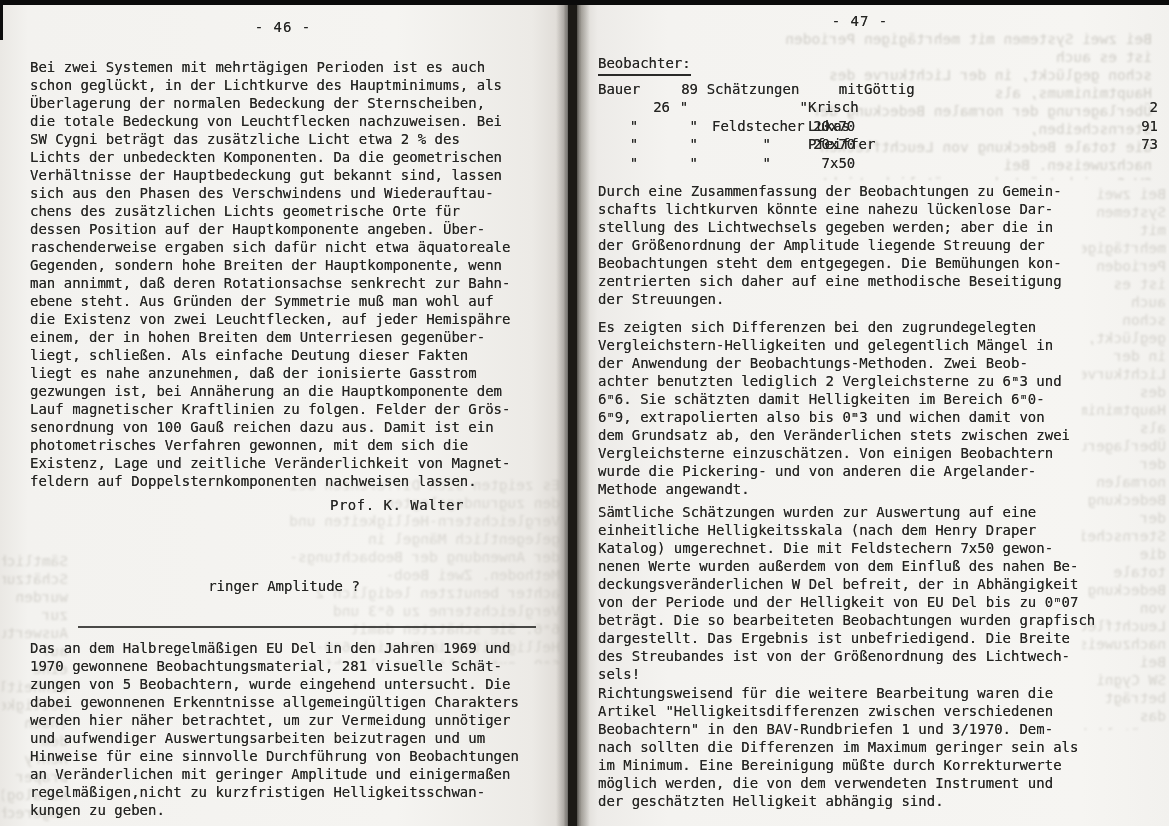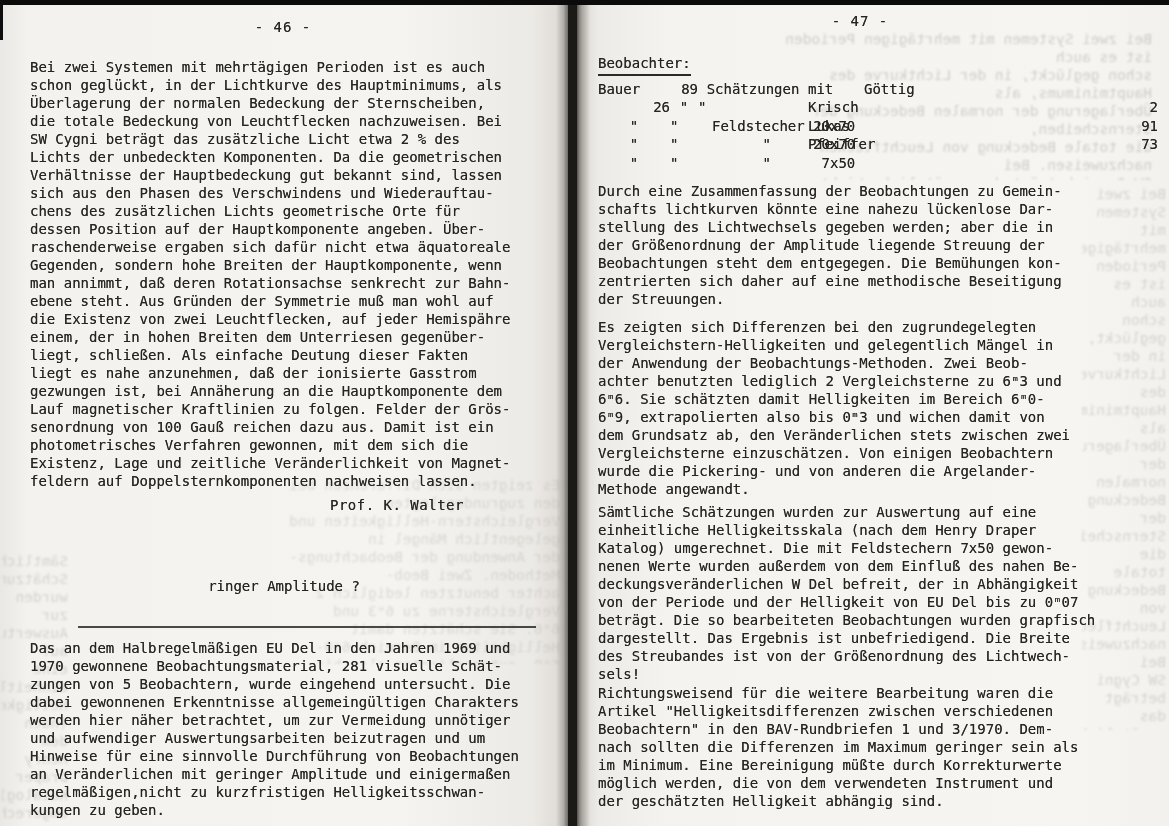--- a/index.html
+++ b/index.html
@@ -46,21 +46,21 @@
 
   .heading{position:absolute;text-align:center;line-height:29px;}
   .heading-underline{position:absolute;height:2px;background:#2a2a28;opacity:.85;}
 
   .obs-label{position:absolute;border-bottom:2px solid #2a2a28;padding-bottom:2px;}
 
   .obs-table{position:absolute;display:grid;grid-template-columns:72px 28px 110px 56px 1fr;grid-auto-rows:18.4px;}
   .obs-table .c-name{text-align:left;}
   .obs-table .c-count{text-align:right;}
   .obs-table .c-est{text-align:center;}
-  .obs-table .c-mit{text-align:left;}
+  .obs-table .c-mit{text-align:right;}
   .obs-table .c-instr{white-space:pre;padding-left:14px;}
 
   .sig{position:absolute;letter-spacing:.5px;}
 
   
   .bleed{
     position:absolute;overflow:hidden;pointer-events:none;user-select:none;
     transform:scaleX(-1);
     color:#b6b3ab;filter:blur(.8px);
     font-size:14.5px;line-height:18px;white-space:pre-line;

